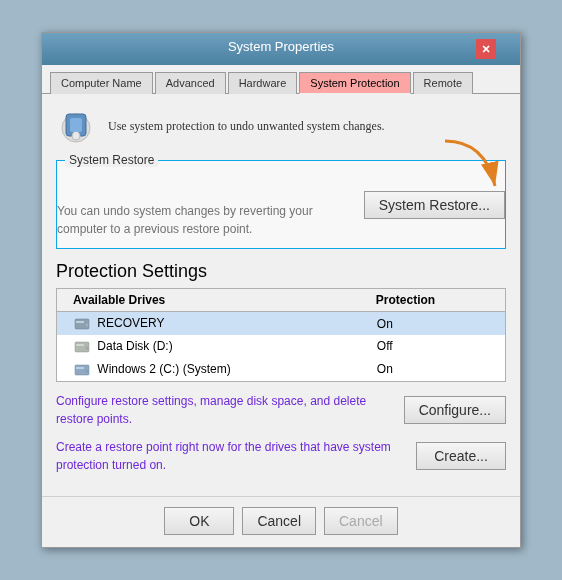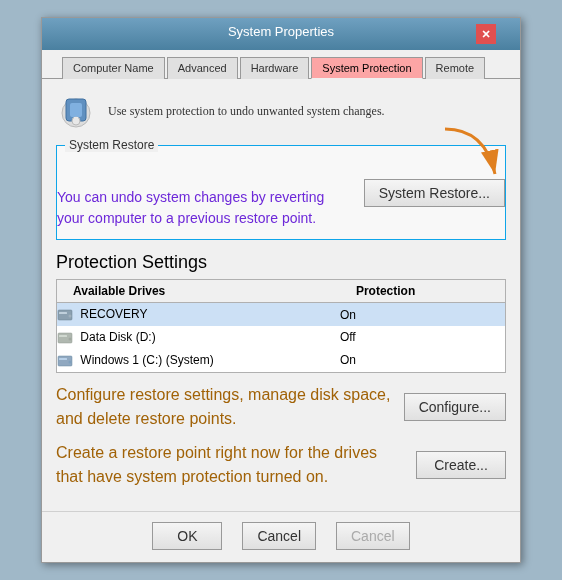--- a/index.html
+++ b/index.html
@@ -42,21 +42,21 @@
       border: none;
       cursor: pointer;
       font-size: 11px;
       display: flex;
       align-items: center;
       justify-content: center;
       font-weight: bold;
     }
     .tabs-container {
       background: #f0f0f0;
-      padding: 6px 8px 0 20px;
+      padding: 6px 8px 0 8px;
       display: flex;
       border-bottom: 1px solid #999;
     }
     .tab {
       padding: 4px 10px;
       border: 1px solid #999;
       border-bottom: none;
       background: #e0e0e0;
       cursor: pointer;
       margin-right: 2px;
@@ -106,22 +106,22 @@
       padding: 0 4px;
       font-size: 12px;
       color: #333;
     }
     .restore-section {
       display: flex;
       align-items: center;
       justify-content: space-between;
     }
     .restore-text {
-      font-size: 14px;
-      color: #6d28d9;
+      font-size: 12px;
+      color: #737373;
       flex: 1;
       margin-right: 10px;
       line-height: 1.5;
       margin-top: 31px;
     }
     .btn {
       padding: 5px 14px;
       border: 1px solid #999;
       background: linear-gradient(to bottom, #f5f5f5, #e0e0e0);
       cursor: pointer;
@@ -147,45 +147,45 @@
     }
     .protection-table th {
       text-align: left;
       padding: 4px 16px;
       font-size: 12px;
       font-weight: bold;
       border-bottom: 1px solid #b0b0b0;
       background: #f0f0f0;
     }
     .protection-table td {
-      padding: 4px 0;
+      padding: 4px 17px;
       font-size: 12px;
     }
     .protection-table tr:first-child td {
       background: #cce0f5;
     }
     .row-with-btn {
       display: flex;
       align-items: center;
       justify-content: space-between;
       margin-bottom: 10px;
     }
     .row-text {
-      font-size: 16px;
-      color: #a16207;
+      font-size: 12px;
+      color: #6d28d9;
       flex: 1;
       margin-right: 10px;
       line-height: 1.5;
     }
     .footer {
       display: flex;
       justify-content: center;
       align-items: center;
       padding: 10px 14px 12px;
-      gap: 20px;
+      gap: 8px;
       border-top: 1px solid #d0d0d0;
     }
     
     .annotation-arrow {
       position: absolute;
       top: -60px;
       right: -10px;
       pointer-events: none;
     }
   </style>
@@ -283,21 +283,21 @@
             </td>
             <td>Off</td>
           </tr>
           <tr>
             <td>
               <svg width="16" height="14" viewBox="0 0 16 14" style="vertical-align:middle;margin-right:4px;">
                 <rect x="1" y="2" width="14" height="10" rx="1" fill="#90a8c0" stroke="#6888a0" stroke-width="0.5"></rect>
                 <rect x="2" y="4" width="8" height="2" rx="0.5" fill="#b8d0e8"></rect>
                 <circle cx="13" cy="8" r="1.5" fill="#80a0bc"></circle>
               </svg>
-              <span>Windows 1 (C:) (System)</span>
+              <span>Windows 2 (C:) (System)</span>
             </td>
             <td>On</td>
           </tr>
         </tbody>
       </table>
 
       <div class="row-with-btn">
         <span class="row-text">Configure restore settings, manage disk space, and delete restore points.</span>
         <button class="btn">Configure...</button>
       </div>

